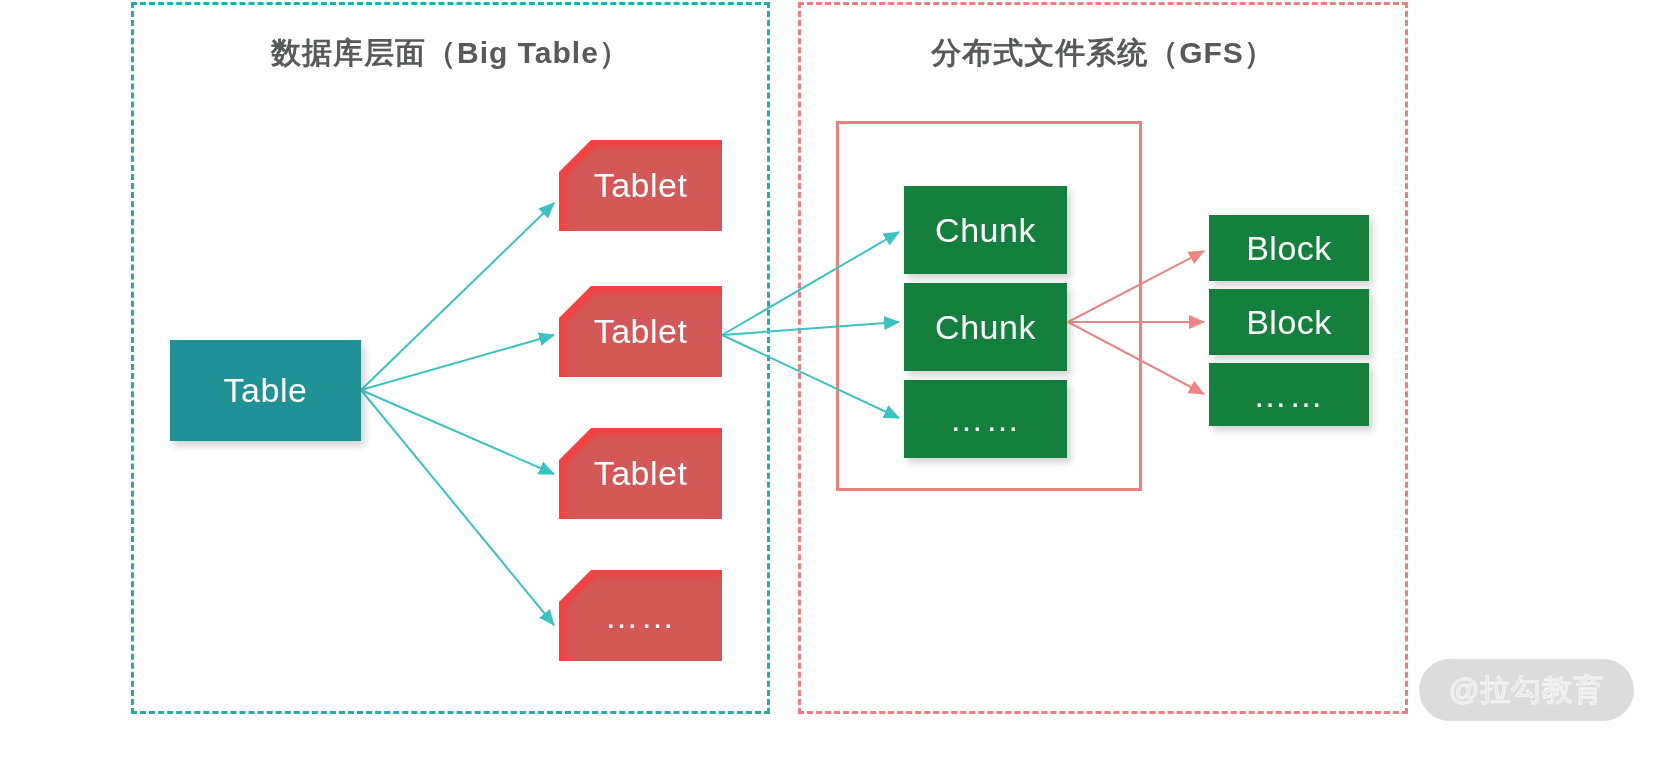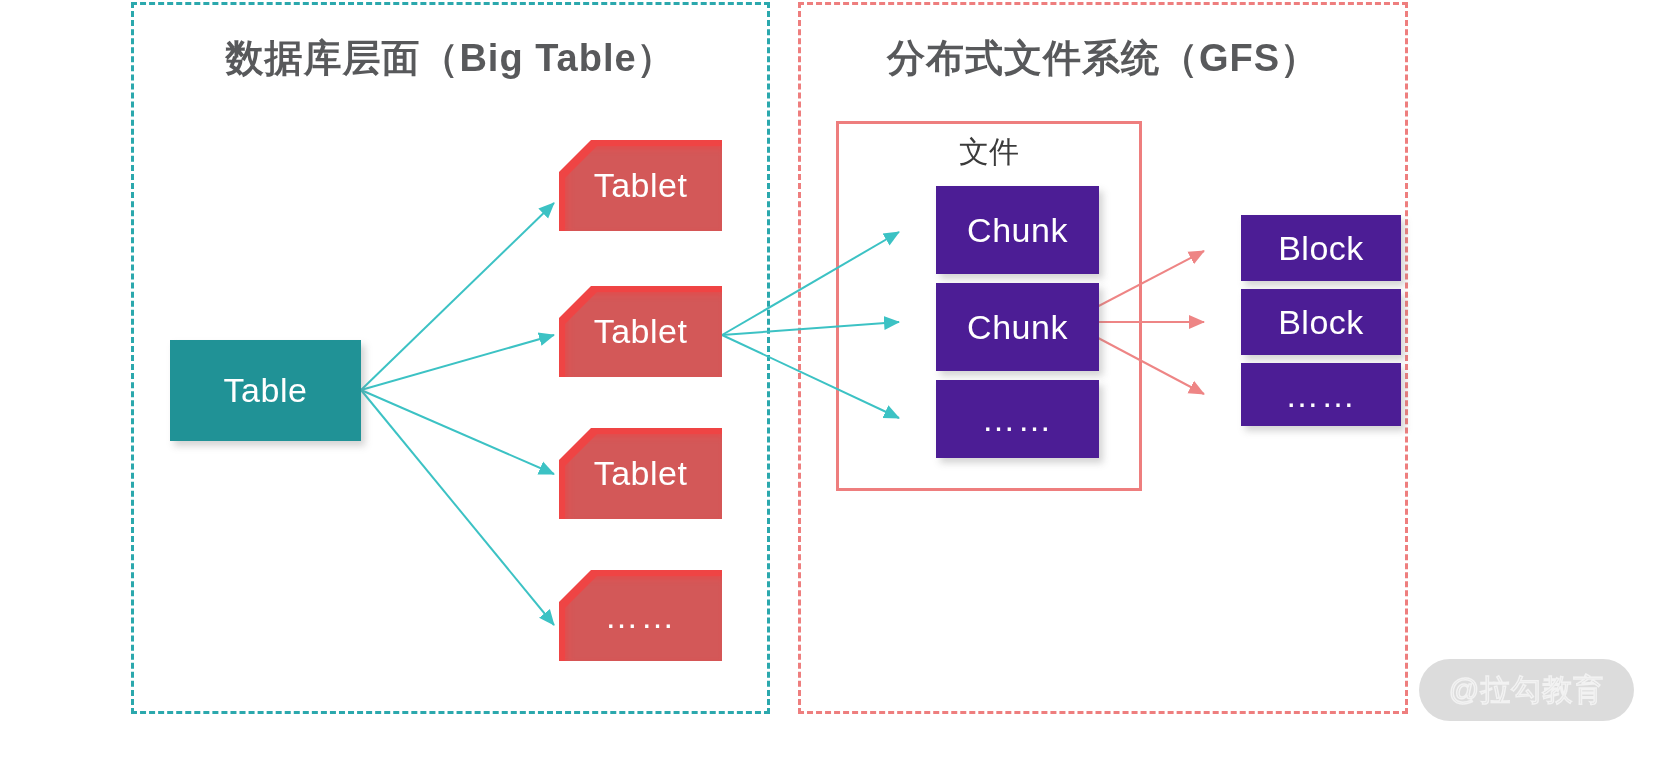--- a/index.html
+++ b/index.html
@@ -37,21 +37,21 @@
     width: 610px;
     height: 712px;
     border: 3px dashed #EE7E7E;
   }
   .region-title {
     position: absolute;
     top: 28px;
     left: 0;
     width: 100%;
     text-align: center;
-    font-size: 38px;
+    font-size: 30px;
     font-weight: bold;
     color: #58595B;
     letter-spacing: 1px;
     white-space: nowrap;
   }
 
   
   #file-container {
     position: absolute;
     left: 836px;
@@ -80,21 +80,21 @@
     align-items: center;
     justify-content: center;
     color: #ffffff;
     font-size: 34px;
     letter-spacing: 0.5px;
     box-shadow: 4px 5px 7px rgba(120,120,120,0.32);
     user-select: none;
   }
   .node.teal { background: #ef4444; }
   .node.table-node { background: #209296; text-align: right; }
-  .node.pink { background: #4c1d95; margin-left: 32px; }
+  .node.pink { background: #15803d; }
 
   
   .node.doc {
     clip-path: polygon(32px 0, 100% 0, 100% 100%, 0 100%, 0 32px);
     box-shadow: none;
   }
   .node.doc::after {
     content: "";
     position: absolute;
     left: 6px;
@@ -148,21 +148,20 @@
 
   <div class="region" id="region-bigtable">
     <div class="region-title">数据库层面（Big Table）</div>
   </div>
 
   <div class="region" id="region-gfs">
     <div class="region-title">分布式文件系统（GFS）</div>
   </div>
 
   <div id="file-container"></div>
-  <div id="file-label">文件</div>
 
   <svg id="arrows" viewBox="0 0 1674 780" xmlns="http://www.w3.org/2000/svg">
     <defs>
       <marker id="arrowhead-teal" markerWidth="9" markerHeight="9" refX="7.5" refY="4" orient="auto" markerUnits="strokeWidth">
         <path d="M0,0.5 L8,4 L0,7.5 z" fill="#3CC2C4"></path>
       </marker>
       <marker id="arrowhead-pink" markerWidth="9" markerHeight="9" refX="7.5" refY="4" orient="auto" markerUnits="strokeWidth">
         <path d="M0,0.5 L8,4 L0,7.5 z" fill="#EE8585"></path>
       </marker>
     </defs>

